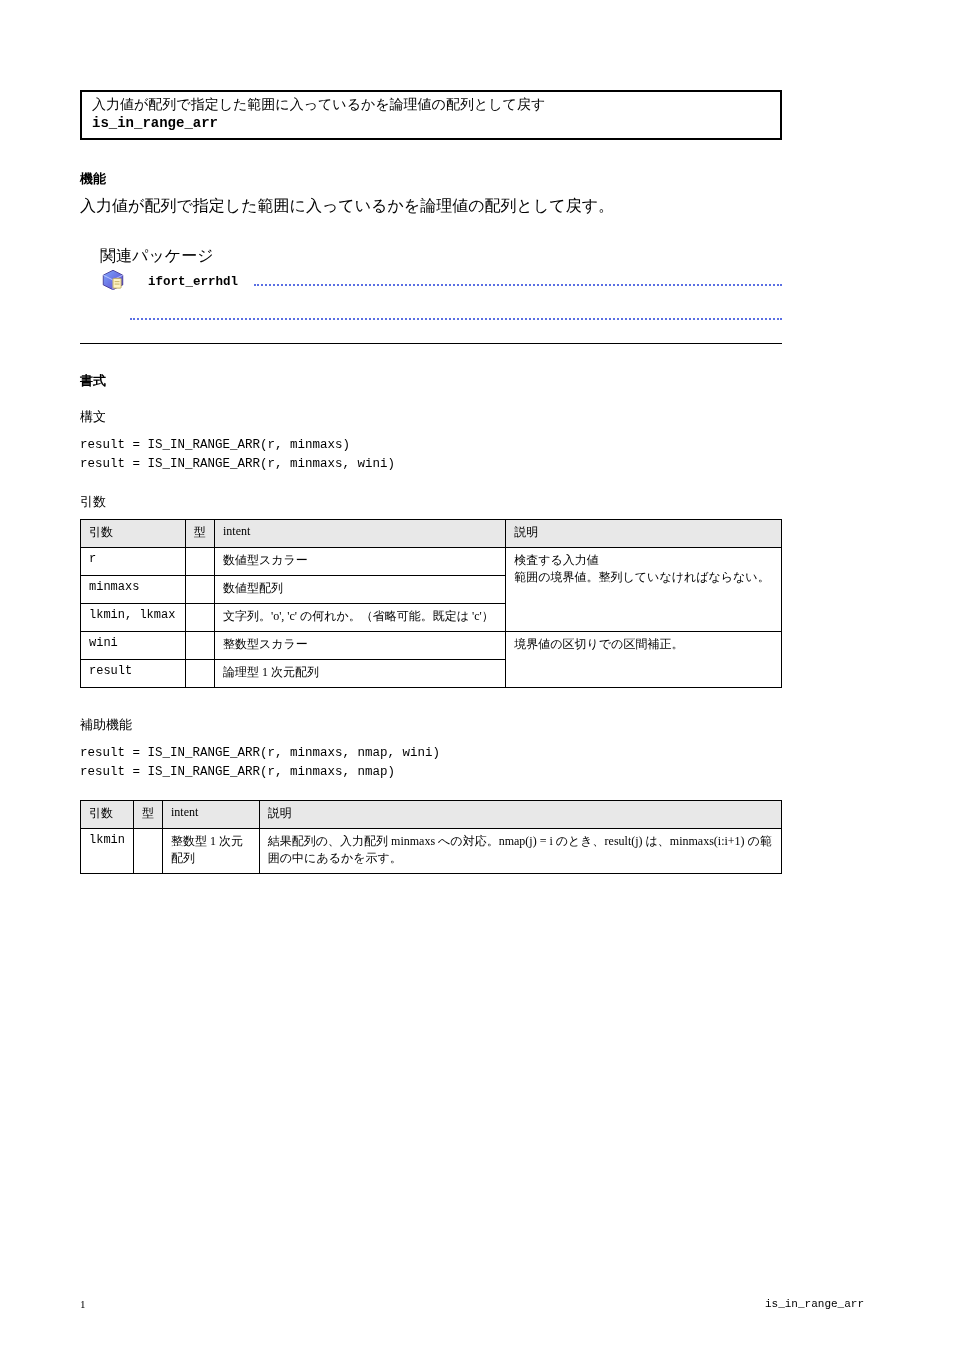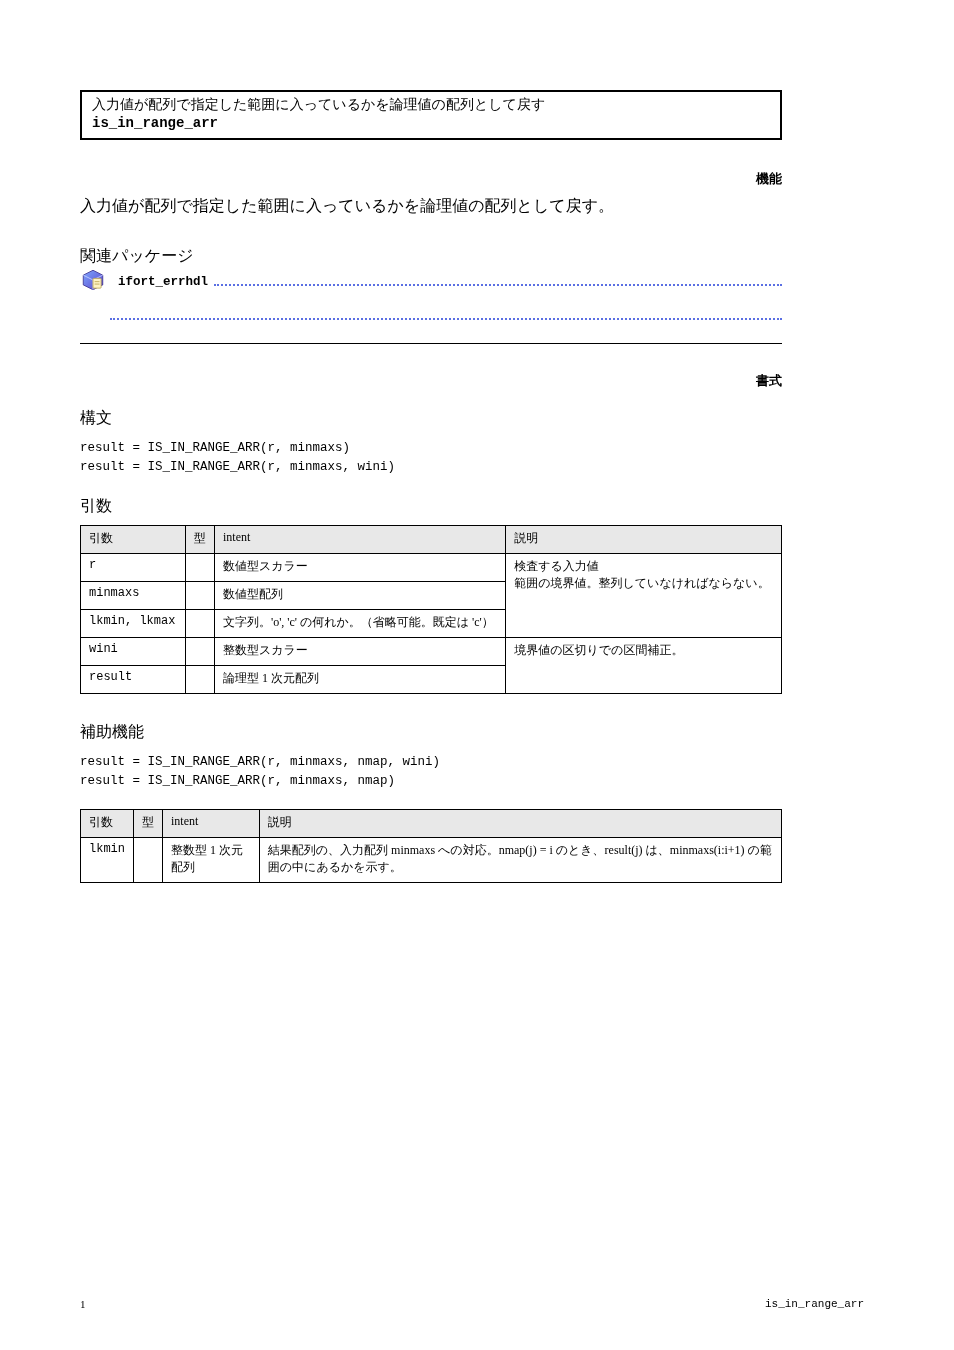--- a/index.html
+++ b/index.html
@@ -32,39 +32,39 @@
     font-family: "Courier New", Courier, monospace;
     font-size: 14px;
     font-weight: bold;
     line-height: 1.3;
   }
 
   .section-head {
     font-size: 13px;
     font-weight: bold;
     margin: 28px 0 6px 0;
-    text-align: right;
   }
   .section-sub {
-    font-size: 16px;
+    font-size: 13px;
     margin: 18px 0 6px 0;
   }
   .body-text {
     font-size: 16px;
     line-height: 1.45;
   }
 
   .relpkg {
     margin-top: 26px;
     margin-bottom: 8px;
+    margin-left: 20px;
   }
   .relitem {
     display: flex;
     align-items: center;
-    gap: 6px;
+    gap: 16px;
     margin-bottom: 2px;
   }
   .relitem svg {
     width: 26px; height: 26px; flex: none;
   }
   .relitem .dots {
     flex: 1;
     border-bottom: 2px dotted #5a6fe3;
     position: relative;
     top: 3px;

